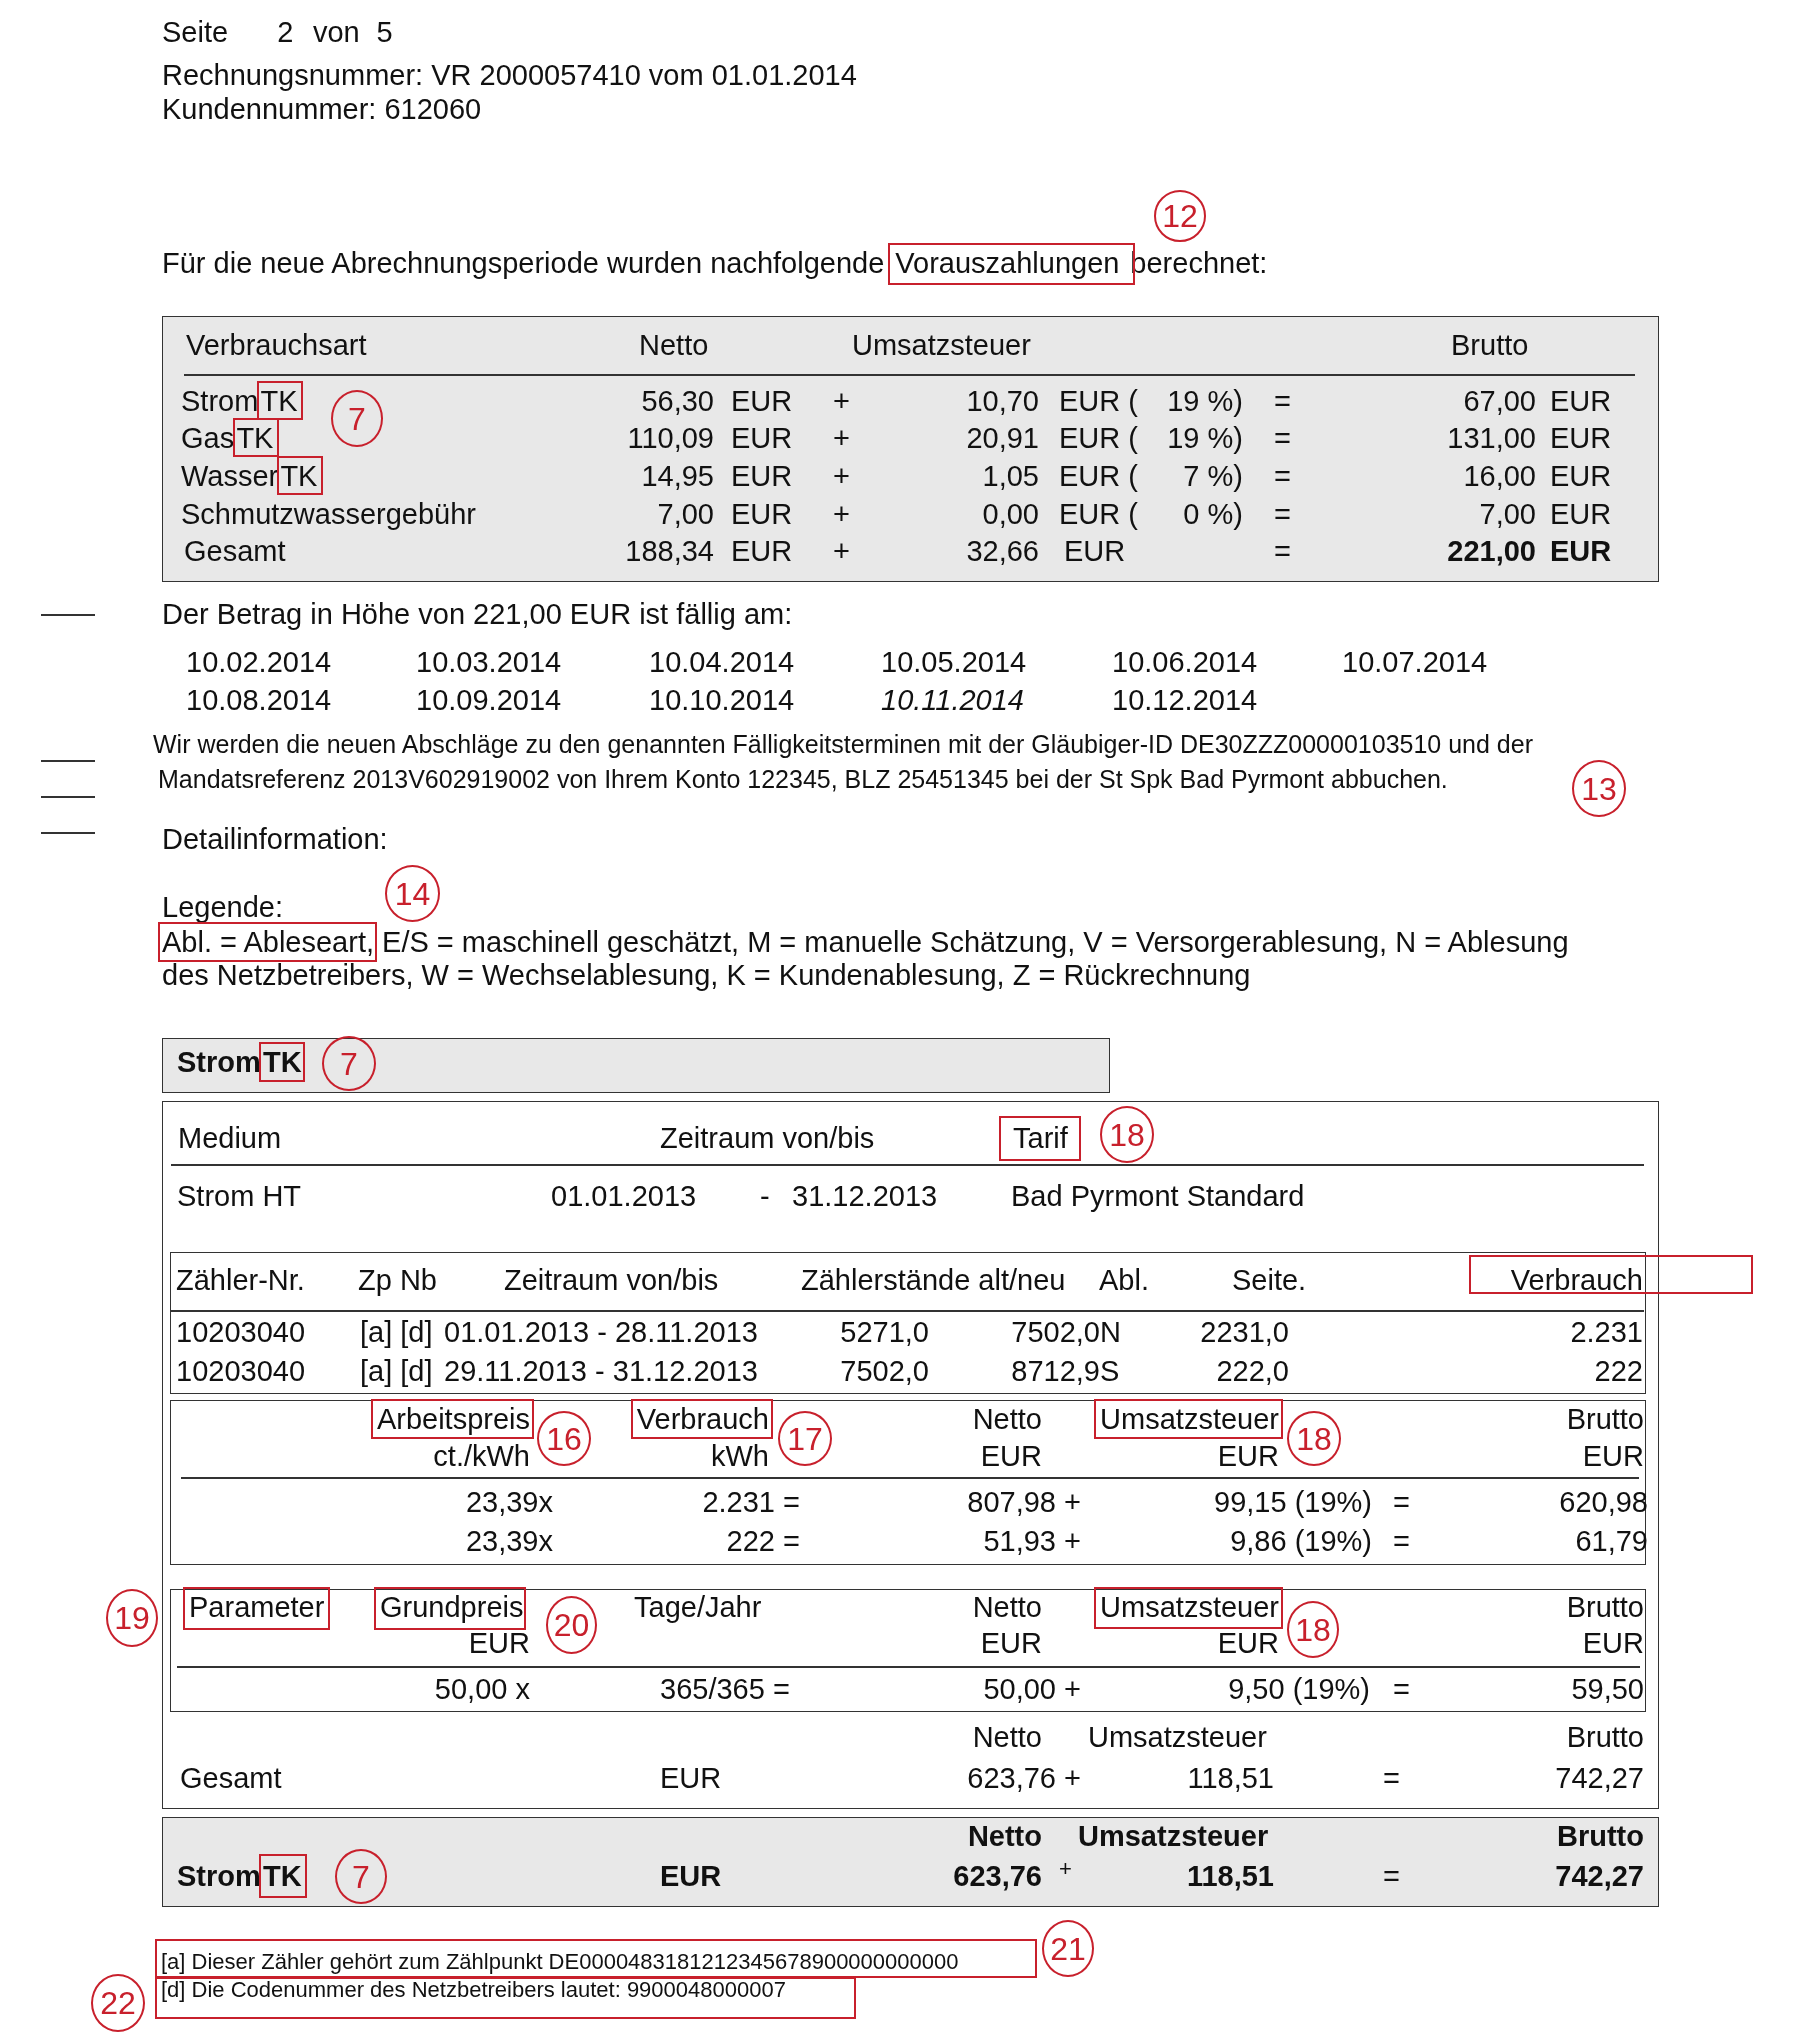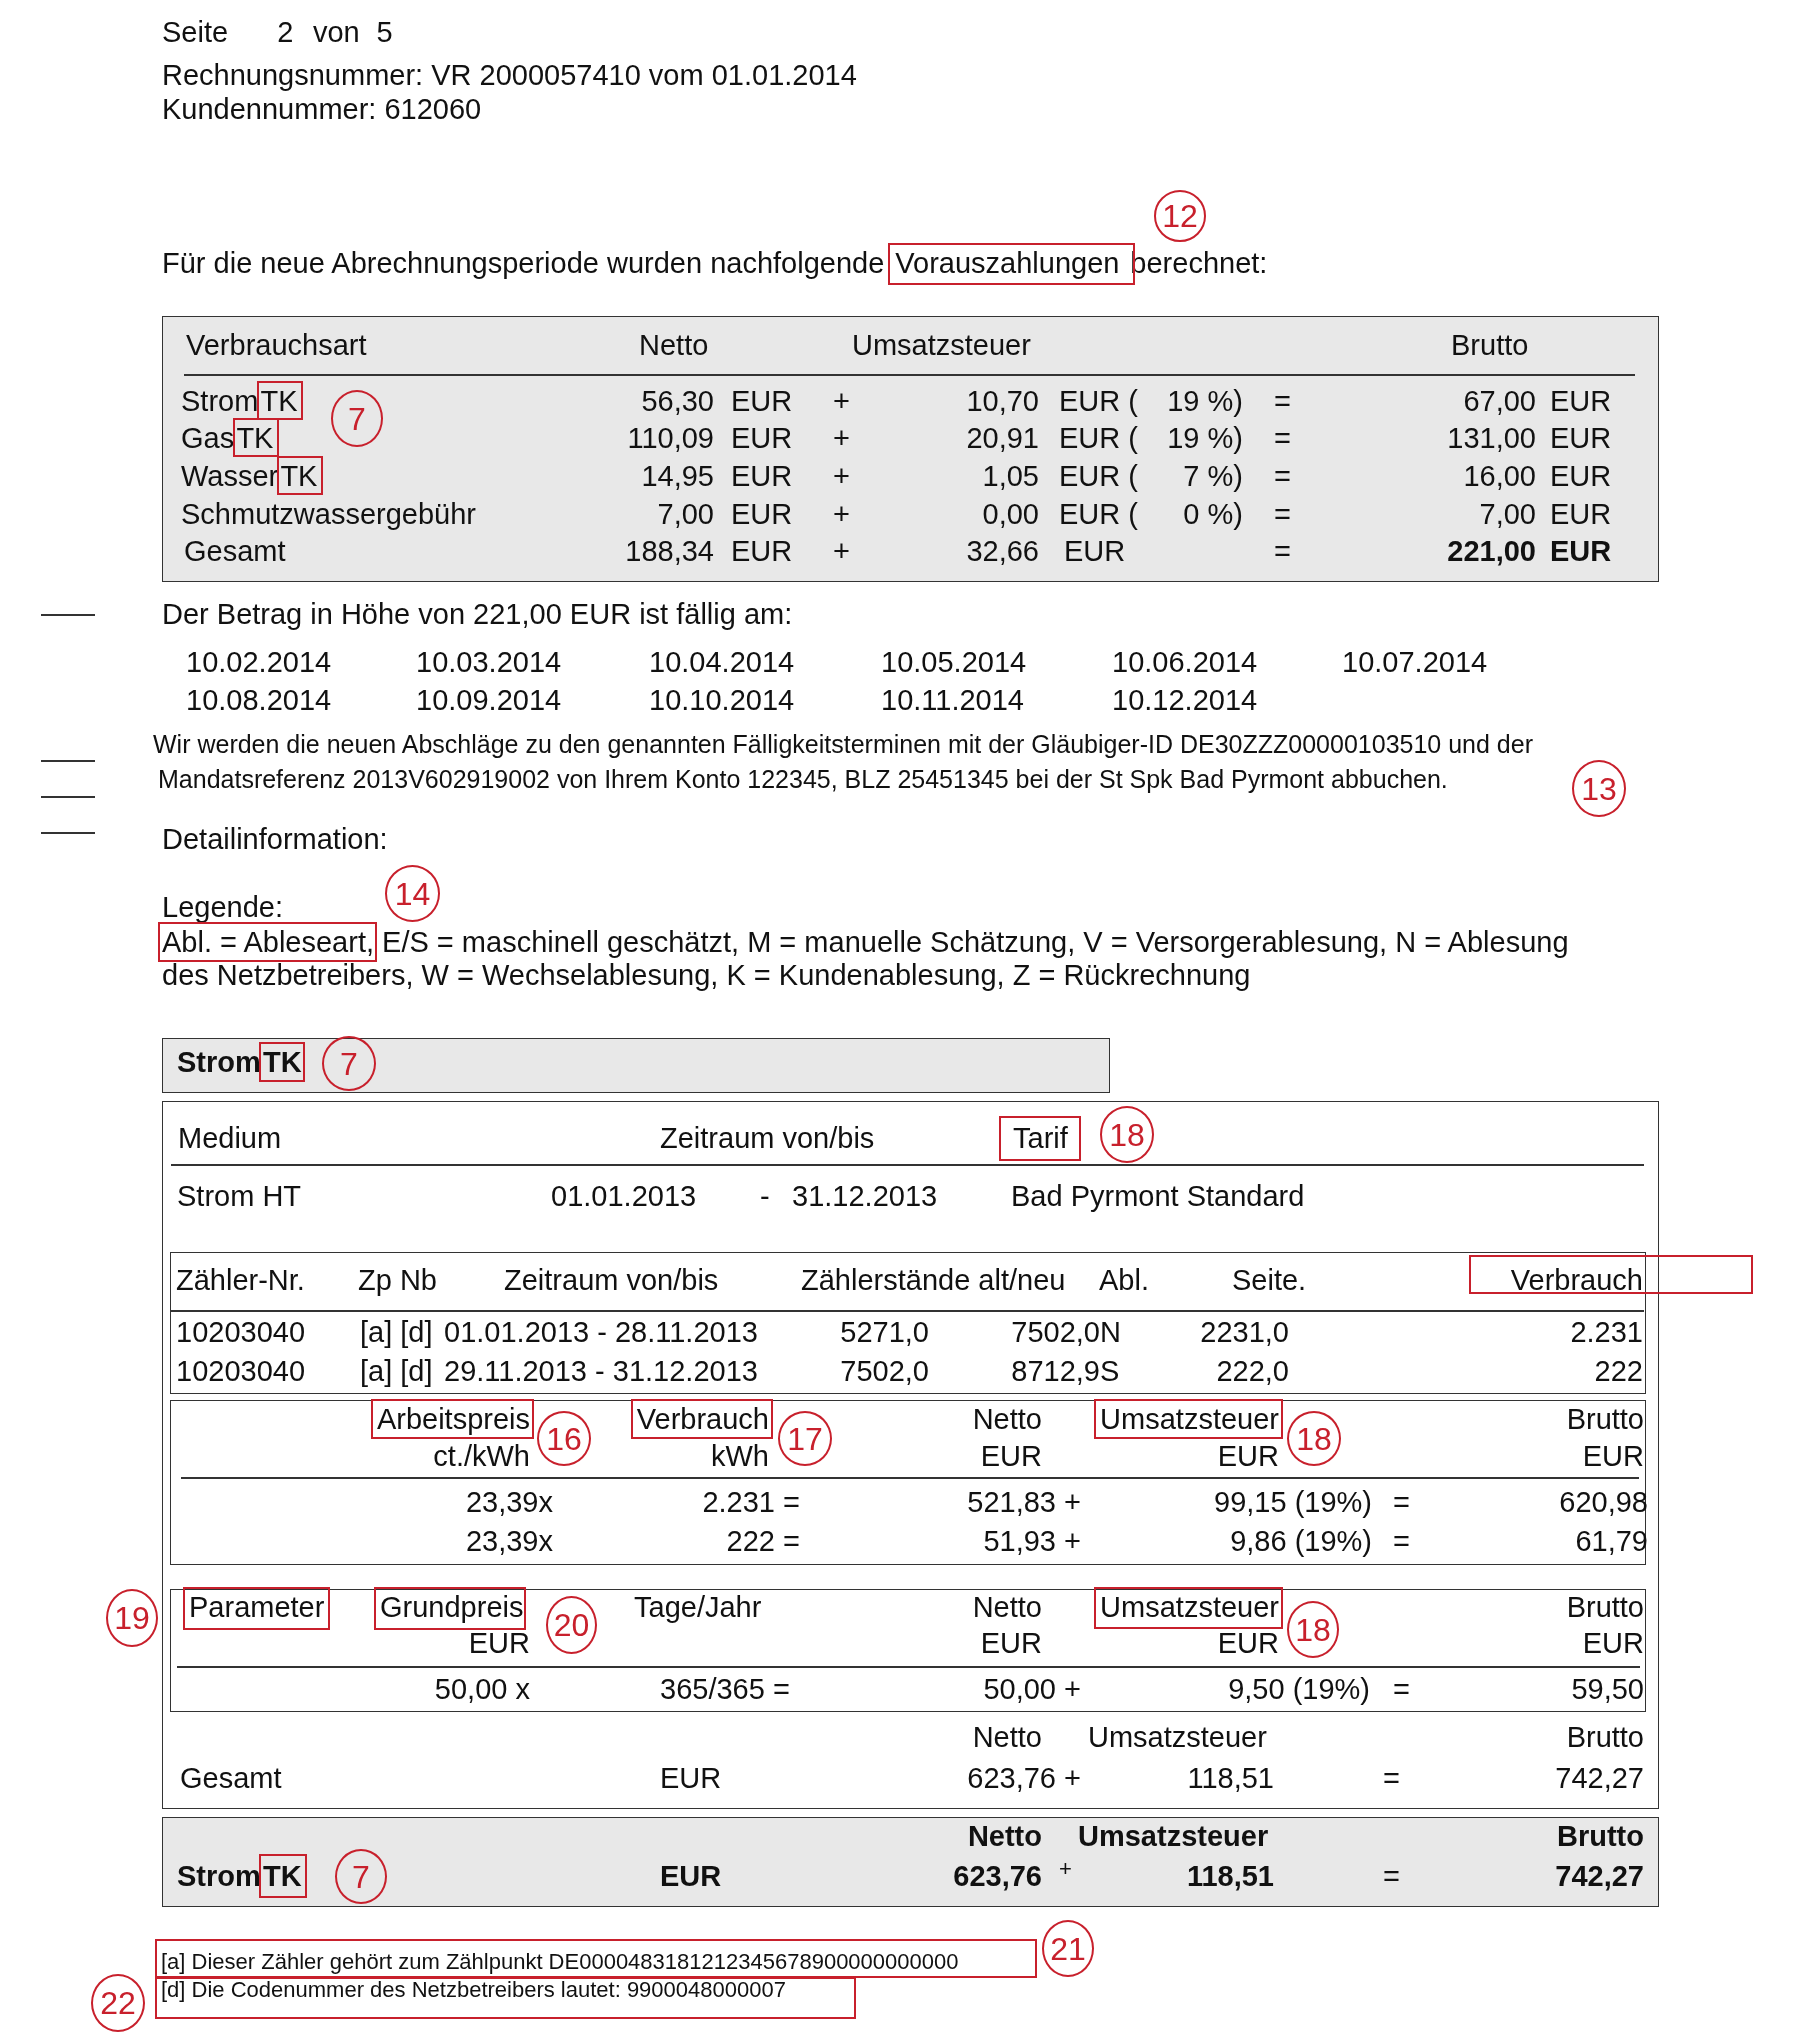--- a/index.html
+++ b/index.html
@@ -115,21 +115,21 @@
 <div>
   <div class="abs t40" style="left:186px;top:646px;">10.02.2014</div>
   <div class="abs t40" style="left:416px;top:646px;">10.03.2014</div>
   <div class="abs t40" style="left:649px;top:646px;">10.04.2014</div>
   <div class="abs t40" style="left:881px;top:646px;">10.05.2014</div>
   <div class="abs t40" style="left:1112px;top:646px;">10.06.2014</div>
   <div class="abs t40" style="left:1342px;top:646px;">10.07.2014</div>
   <div class="abs t40" style="left:186px;top:684px;">10.08.2014</div>
   <div class="abs t40" style="left:416px;top:684px;">10.09.2014</div>
   <div class="abs t40" style="left:649px;top:684px;">10.10.2014</div>
-  <div class="abs t40" style="left:881px;top:684px;">10.11.2014</div>
+  <div class="abs t40" style="left:881px;top:684px;font-style:italic;">10.11.2014</div>
   <div class="abs t40" style="left:1112px;top:684px;">10.12.2014</div>
 </div>
 
 <div class="margin-mark" style="top:760px;"></div>
 <div class="margin-mark" style="top:796px;"></div>
 <div class="margin-mark" style="top:832px;"></div>
 <div class="abs t34" style="left:153px;top:730px;">Wir werden die neuen Abschläge zu den genannten Fälligkeitsterminen mit der Gläubiger-ID DE30ZZZ00000103510 und der</div>
 <div class="abs t34" style="left:158px;top:765px;">Mandatsreferenz 2013V602919002 von Ihrem Konto 122345, BLZ 25451345 bei der St Spk Bad Pyrmont abbuchen.</div>
 <div class="red-circ" style="left:1572px;top:760px;width:54px;height:57px;">13</div>
 
@@ -209,21 +209,21 @@
   <div class="abs t40 r" style="left:1451px;top:1403px;width:193px;">Brutto</div>
   <div class="abs t40 r" style="left:1451px;top:1440px;width:193px;">EUR</div>
 </div>
 <div class="red-circ" style="left:537px;top:1411px;width:54px;height:55px;">16</div>
 <div class="red-circ" style="left:778px;top:1411px;width:54px;height:55px;">17</div>
 <div class="red-circ" style="left:1287px;top:1411px;width:54px;height:55px;">18</div>
 <div class="hline" style="left:181px;top:1477px;width:1458px;"></div>
 <div>
   <div class="abs t40 r" style="left:363px;top:1486px;width:190px;">23,39x</div>
   <div class="abs t40 r" style="left:595px;top:1486px;width:205px;">2.231 =</div>
-  <div class="abs t40 r" style="left:871px;top:1486px;width:210px;">521,83 +</div>
+  <div class="abs t40 r" style="left:871px;top:1486px;width:210px;">807,98 +</div>
   <div class="abs t40 r" style="left:1088px;top:1486px;width:284px;">99,15 (19%)</div>
   <div class="abs t40" style="left:1393px;top:1486px;">=</div>
   <div class="abs t40 r" style="left:1451px;top:1486px;width:197px;">620,98</div>
 </div>
 <div>
   <div class="abs t40 r" style="left:363px;top:1525px;width:190px;">23,39x</div>
   <div class="abs t40 r" style="left:595px;top:1525px;width:205px;">222 =</div>
   <div class="abs t40 r" style="left:871px;top:1525px;width:210px;">51,93 +</div>
   <div class="abs t40 r" style="left:1088px;top:1525px;width:284px;">9,86 (19%)</div>
   <div class="abs t40" style="left:1393px;top:1525px;">=</div>

